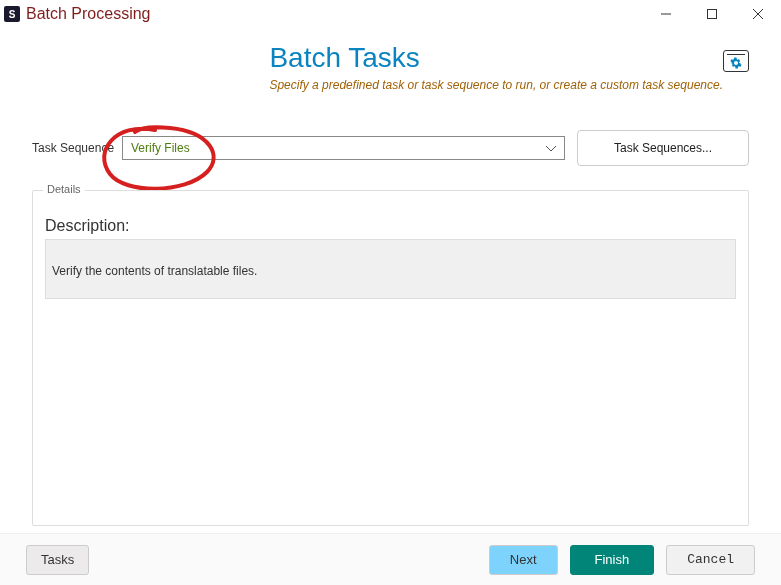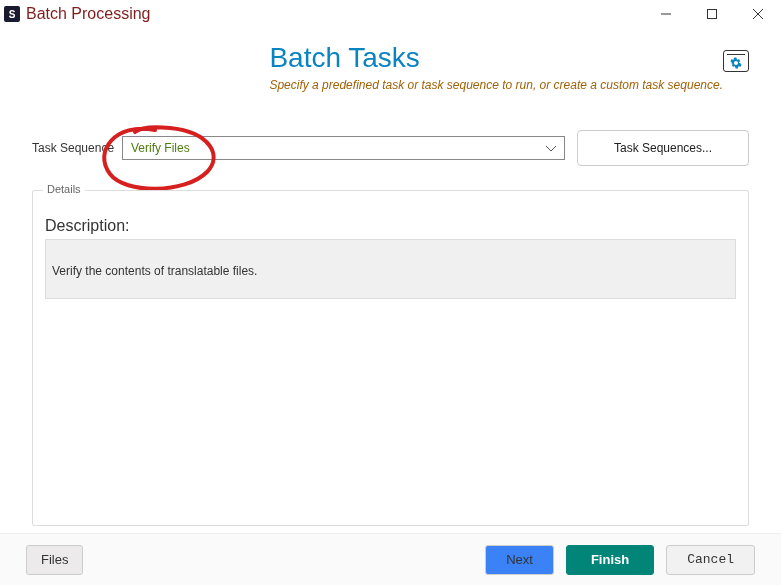--- a/index.html
+++ b/index.html
@@ -30,24 +30,24 @@
     .red-circle { position: absolute; top: 94px; left: 95px; width: 130px; height: 76px; pointer-events: none; }
 
     .details-box { margin-top: 24px; border: 1px solid #ddd; border-radius: 2px; padding: 10px 12px 16px 12px; position: relative; height: 336px; }
     .details-legend { position: absolute; top: -8px; left: 10px; background: #fff; padding: 0 4px; font-size: 11px; color: #666; }
     .desc-label { font-size: 16px; color: #333; margin: 16px 0 4px 0; }
     .desc-box { background: #f0f0f0; border: 1px solid #ddd; padding: 24px 6px 20px 6px; font-size: 12px; color: #333; }
 
     .footer { position: absolute; bottom: 0; left: 0; right: 0; height: 52px; background: #fafafa; border-top: 1px solid #eee; display: flex; align-items: center; padding: 0 26px; }
     .footer .left { }
     .footer .right { margin-left: auto; display: flex; gap: 12px; }
-    .btn { height: 30px; padding: 0 20px; border: 1px solid #ccc; border-radius: 3px; background: #3b82f6; font-size: 13px; color: #333; }
+    .btn { height: 30px; padding: 0 20px; border: 1px solid #ccc; border-radius: 3px; background: #7dd3fc; font-size: 13px; color: #333; }
     .btn.help { padding: 0 14px; background: #eceaea; }
     .btn.disabled { color: #aaa; border-color: #ddd; background: #f7f7f7; }
-    .btn.primary { background: #008578; color: #fff; border-color: #008578; padding: 0 24px; font-weight: bold; }
+    .btn.primary { background: #008578; color: #fff; border-color: #008578; padding: 0 24px; }
     .btn.cancel { background: #f2f1f1; font-family: Liberation Mono, monospace; }
   </style>
 </head>
 <body>
 
 <div class="titlebar">
   <div class="app-icon">S</div>
   <div class="title">Batch Processing</div>
   <div class="win-btns">
     <div class="win-btn">
@@ -101,20 +101,20 @@
 
   <div class="details-box">
     <div class="details-legend">Details</div>
     <div class="desc-label">Description:</div>
     <div class="desc-box">Verify the contents of translatable files.</div>
   </div>
 </div>
 
 <div class="footer">
   <div class="left">
-    <button class="btn help">Files</button>
+    <button class="btn help">Tasks</button>
   </div>
   <div class="right">
     <button class="btn">Next</button>
     <button class="btn primary">Finish</button>
     <button class="btn cancel">Cancel</button>
   </div>
 </div>
 
 </body></html>

